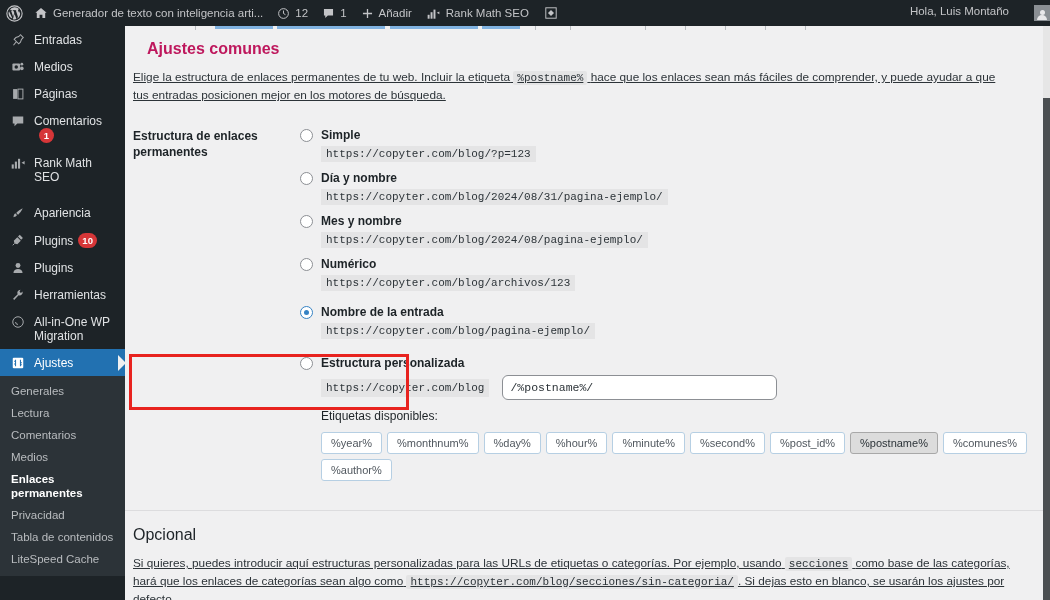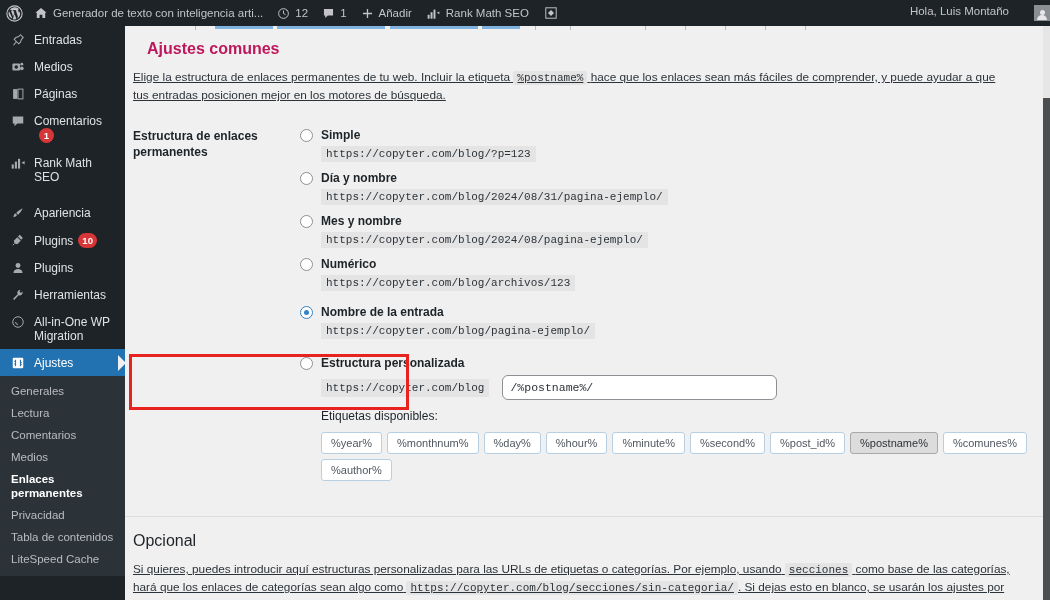--- a/index.html
+++ b/index.html
@@ -200,21 +200,21 @@
     font-size: 11.5px;
     padding: 0 7px;
     box-shadow: 0 0 0 transparent;
   }
   .tags-label {
     margin: 9px 12px 0 21px;
     font-size: 12px; color: #1d2327;
   }
   .tags-row {
     display: flex; gap: 5px; flex-wrap: wrap;
-    margin: 9px 0 16px 21px;
+    margin: 9px 0 10px 21px;
   }
   .tag-btn {
     border: 1px solid #b6cfe3; border-radius: 3px;
     background: #fff; color: #50575e;
     font-size: 11px; line-height: 20px;
     padding: 0 9px; height: 22px;
     white-space: nowrap;
   }
   .tag-btn.active { background: #dcdcdc; border-color: #a8a8a8; color: #2c3338; }
 

